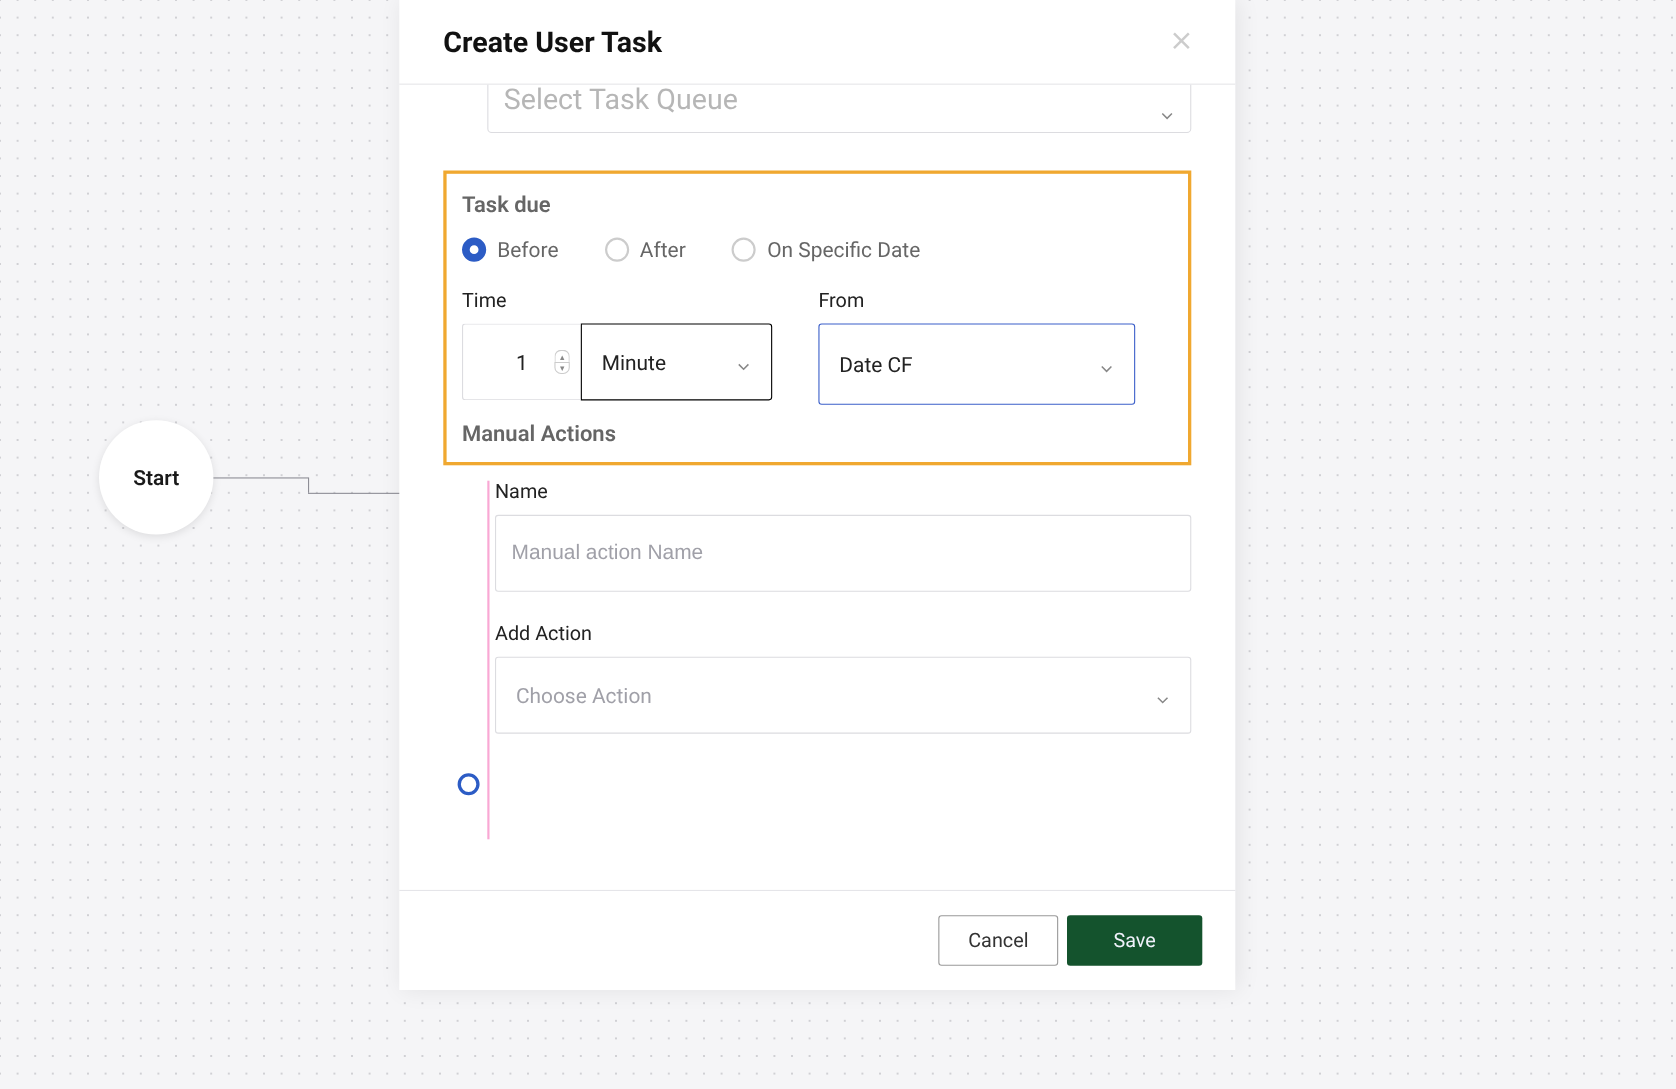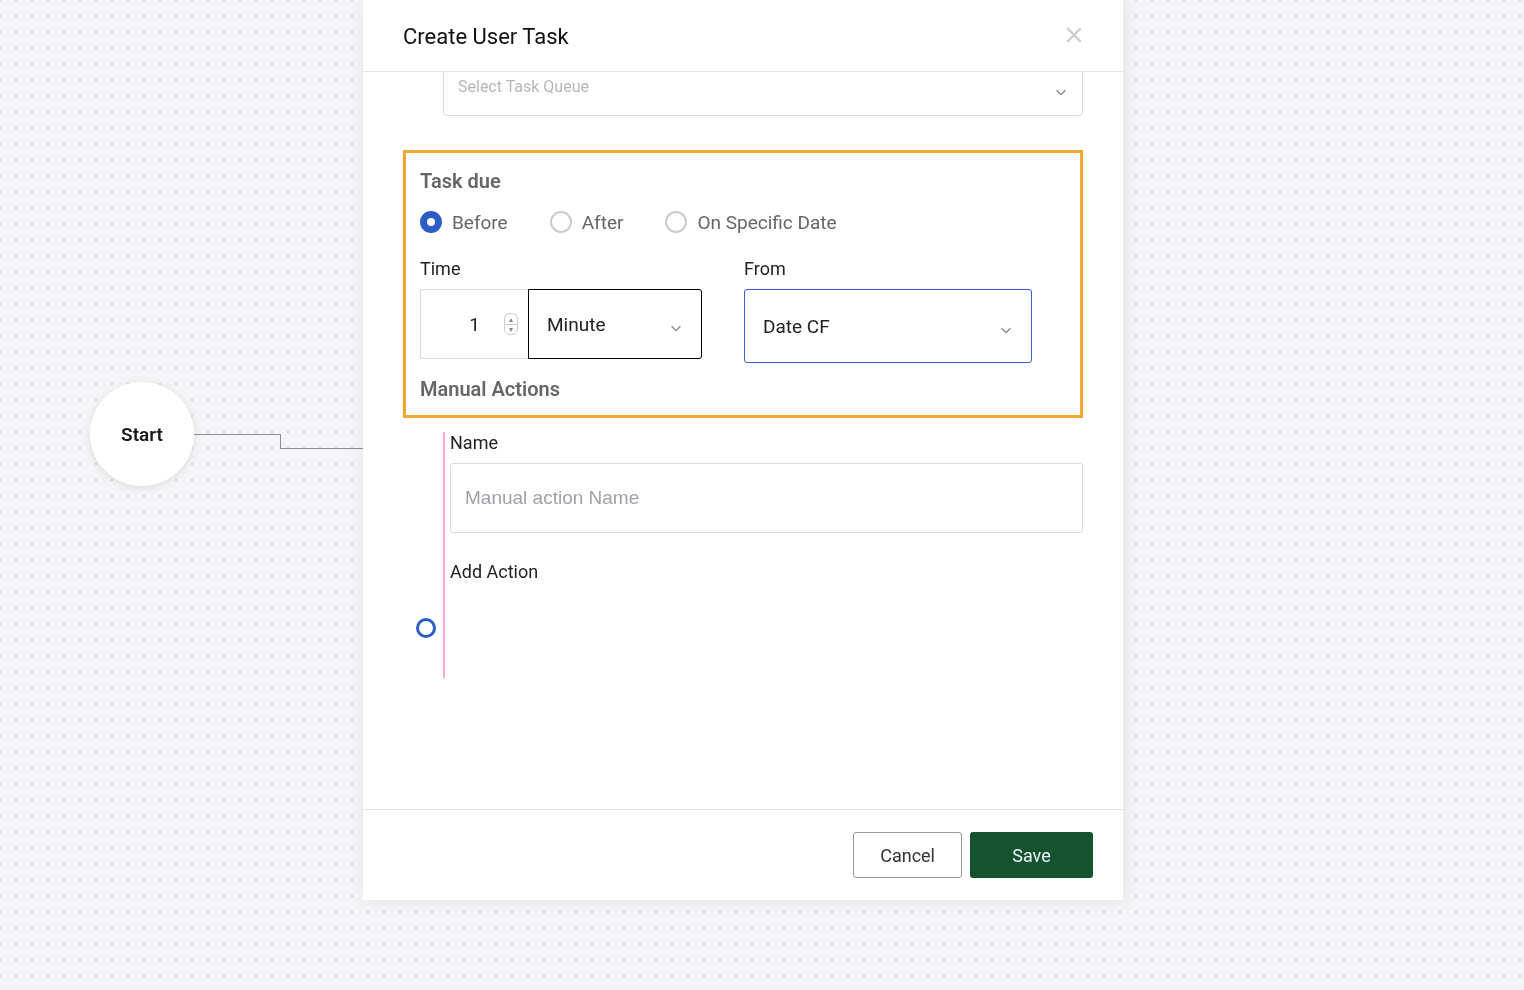--- a/index.html
+++ b/index.html
@@ -77,22 +77,22 @@
       flex-direction: column;
     }
     .modal-header {
       display: flex;
       justify-content: space-between;
       align-items: center;
       padding: 24px 40px 22px 40px;
       border-bottom: 1px solid #e5e5e9;
     }
     .modal-title {
-      font-size: 22px;
-      font-weight: 400;
+      font-size: 26px;
+      font-weight: 700;
       color: #111;
     }
     .close-icon {
       color: #bbb;
       cursor: pointer;
       font-size: 18px;
     }
     .close-icon svg {
       stroke: #ccc;
       stroke-width: 2;
@@ -108,21 +108,21 @@
     .queue-select {
       margin: 18px 40px 10px 80px;
       border: 1px solid #dcdce0;
       border-radius: 4px;
       padding: 0 14px;
       height: 50px;
       display: flex;
       align-items: center;
       justify-content: space-between;
       color: #aaa;
-      font-size: 16px;
+      font-size: 26px;
       position: relative;
       margin-top: -6px;
       gap: 36px;
     }
     .queue-select-text {
       overflow: hidden;
       position: relative;
       top: -5px;
       opacity: 0.85;
     }
@@ -438,20 +438,28 @@
       <div class="manual-actions-title">Manual Actions</div>
     </div>
 
     <div class="manual-section">
       <div class="field-block">
         <span class="field-label">Name</span>
         <input type="text" class="text-input" placeholder="Manual action Name" style="">
       </div>
       <div class="field-block">
         <span class="field-label">Add Action</span>
+        <div class="action-select">
+          <span>Choose Action</span>
+          <span class="chevron-down">
+            <svg viewBox="0 0 16 16">
+                <polyline points="3,6 8,11 13,6"></polyline>
+              </svg>
+          </span>
+        </div>
       </div>
       <div class="partial-radio"></div>
     </div>
 
   </div>
 
   <div class="modal-footer">
     <div class="btn btn-cancel">
       <span>Cancel</span>
     </div>

